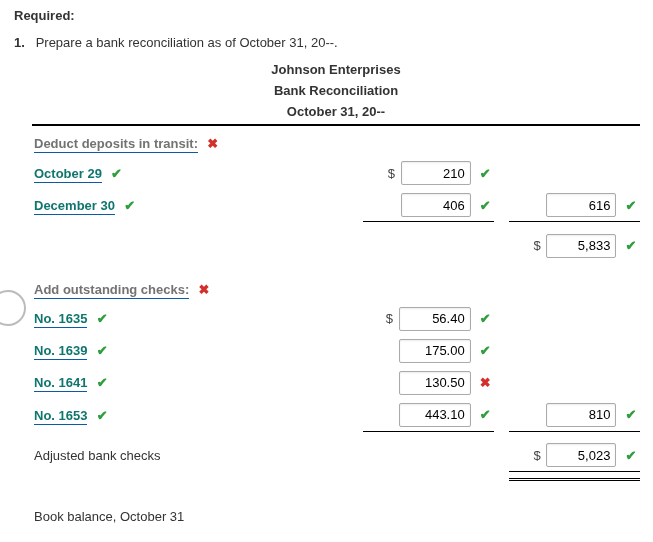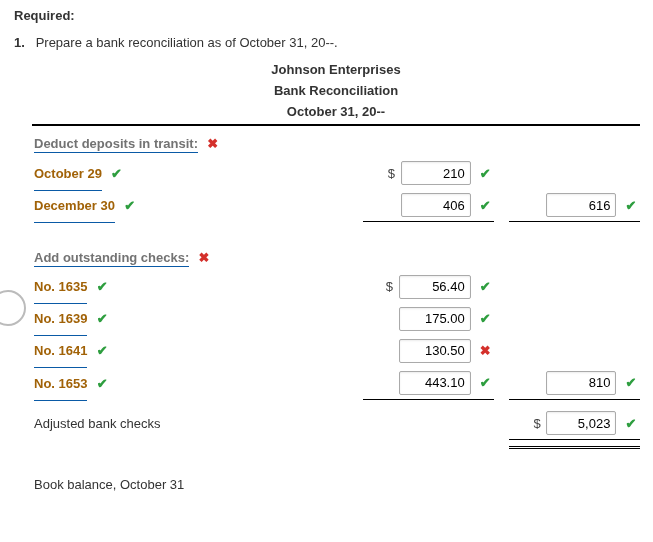--- a/index.html
+++ b/index.html
@@ -30,25 +30,25 @@
     border-collapse: collapse;
     width:100%;
   }
   table.rec td { padding:4px 2px; vertical-align:middle; }
   td.lbl { width:310px; }
   td.col-a { width:120px; text-align:right; white-space:nowrap; }
   td.col-b { width:120px; text-align:right; white-space:nowrap; }
   td.spacer { width:10px; }
 
   .link {
-    color:#a16207;
+    color:#0f766e;
     font-weight:bold;
     text-decoration:none;
     border-bottom:1px solid #0a5aa6;
-    padding-bottom:9px;
+    padding-bottom:1px;
     text-align:center;
   }
   .link-wrap { padding-left:20px; }
 
   .section-head {
     color:#737373;
     font-weight:bold;
     border-bottom:1px solid #0a5aa6;
     padding-bottom:1px;
     display:inline-block;
@@ -149,20 +149,30 @@
           <input class="inp sm" value="616" style="">
           <span class="mark ok">✔</span>
         </td>
       </tr>
       <tr>
         <td class="lbl"></td>
         <td class="col-a sum-top" style="height:2px;padding:0"></td>
         <td class="spacer"></td>
         <td class="col-b sum-top" style="height:2px;padding:0"></td>
       </tr>
+      <tr>
+        <td class="lbl"></td>
+        <td class="col-a"></td>
+        <td class="spacer"></td>
+        <td class="col-b">
+          <span class="dollar">$</span>
+          <input class="inp sm" value="5,833" style="">
+          <span class="mark ok">✔</span>
+        </td>
+      </tr>
 
       <tr>
             <td colspan="4" style="height:8px"></td>
           </tr>
 
       <tr>
         <td class="lbl">
           <span class="section-head">Add outstanding checks:</span>
           <span class="mark bad">✖</span>
         </td>

